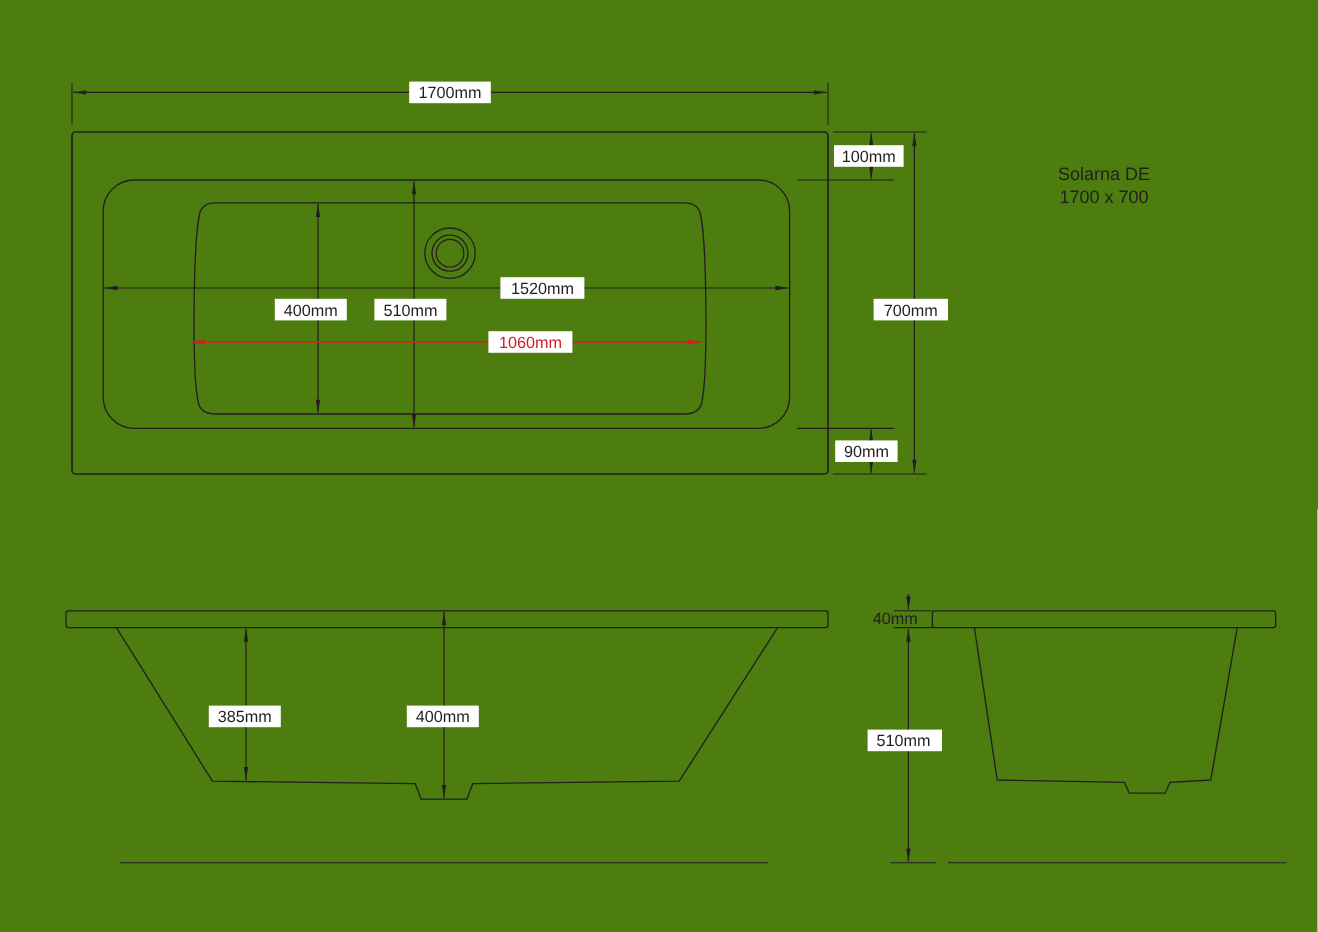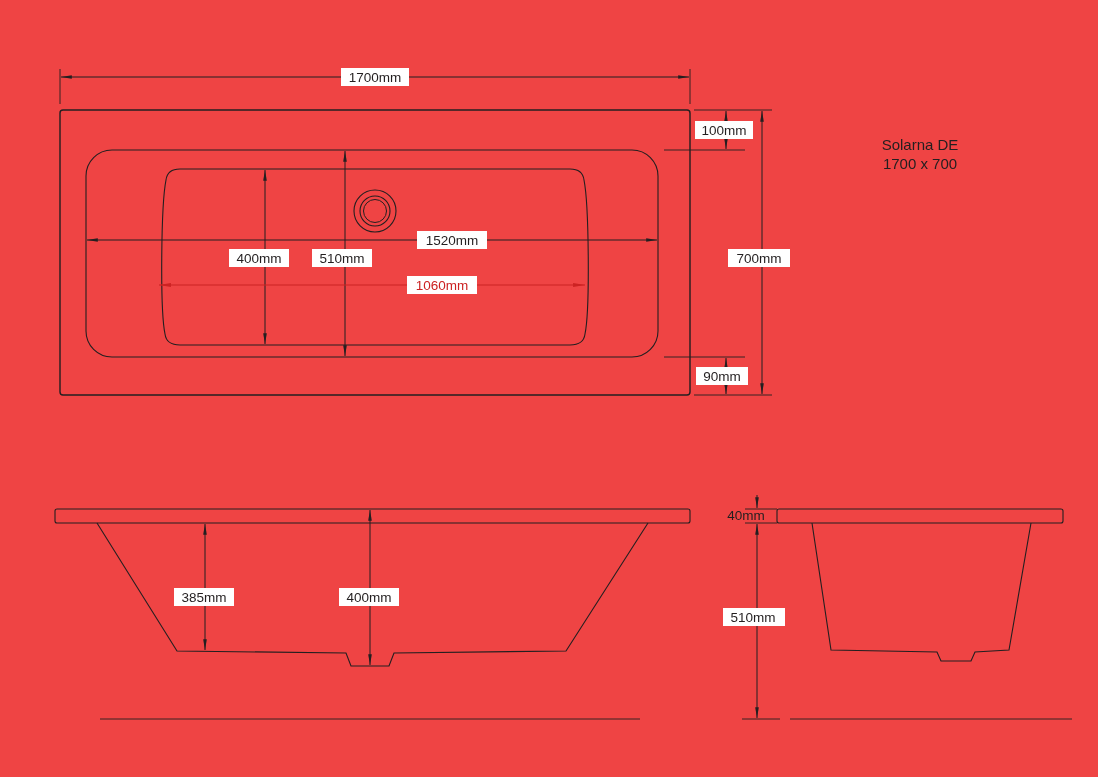--- a/index.html
+++ b/index.html
@@ -1,16 +1,16 @@
 <!DOCTYPE html>
 <html><head>
 <meta charset="utf-8">
 <style>
   html,body{margin:0;padding:0;background:#fff}
-  .canvas{width:1098px;height:777px;background:#ef4444;position:relative;overflow:hidden}
+  .canvas{width:1098px;height:777px;background:#4d7c0f;position:relative;overflow:hidden}
   svg{display:block}
   .ol{fill:none;stroke:#231f20;stroke-width:1.4}
   .ol2{fill:none;stroke:#231f20;stroke-width:1.1}
   .dim{fill:none;stroke:#231f20;stroke-width:1}
   .dimr{fill:none;stroke-width:1.1}
   .ext{fill:none;stroke:#231f20;stroke-width:0.9}
   .lbl{font:13.5px "Liberation Sans", sans-serif;fill:#231f20;text-anchor:middle}
   .lblr{font:13.5px "Liberation Sans", sans-serif;text-anchor:middle}
   .ttl{font:15px "Liberation Sans", sans-serif;fill:#231f20;text-anchor:middle}
   .bg{fill:#ffffff;stroke:none}

